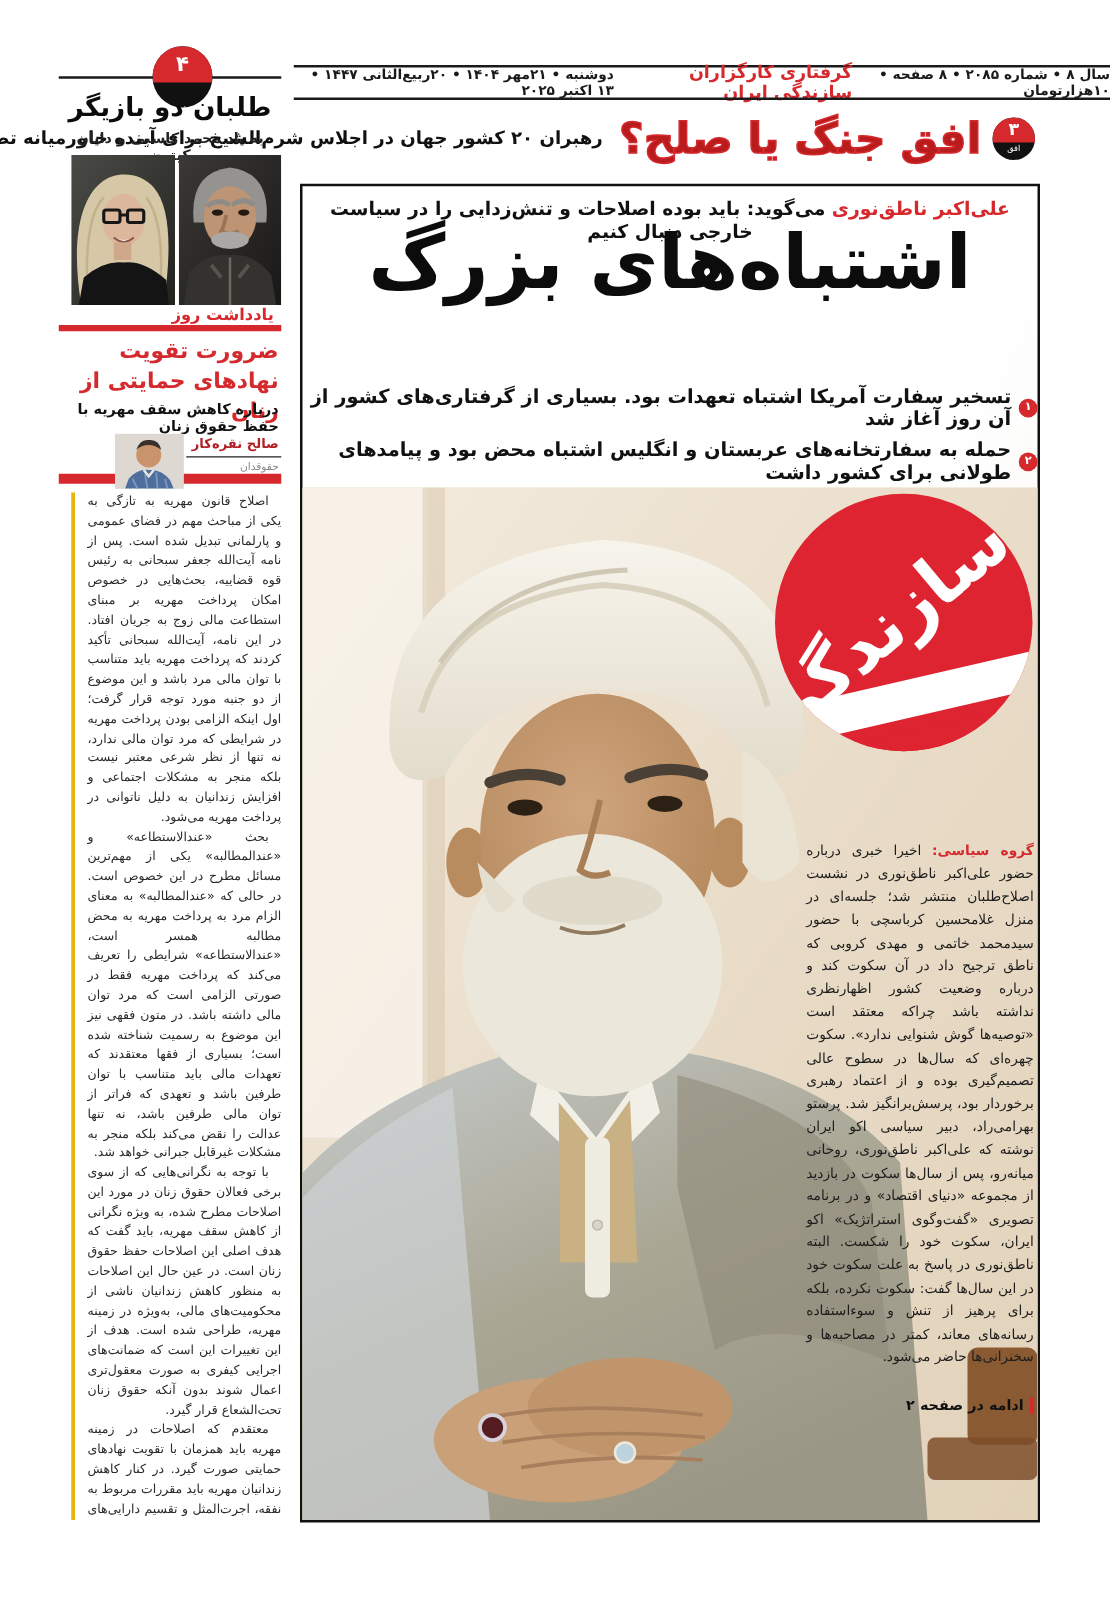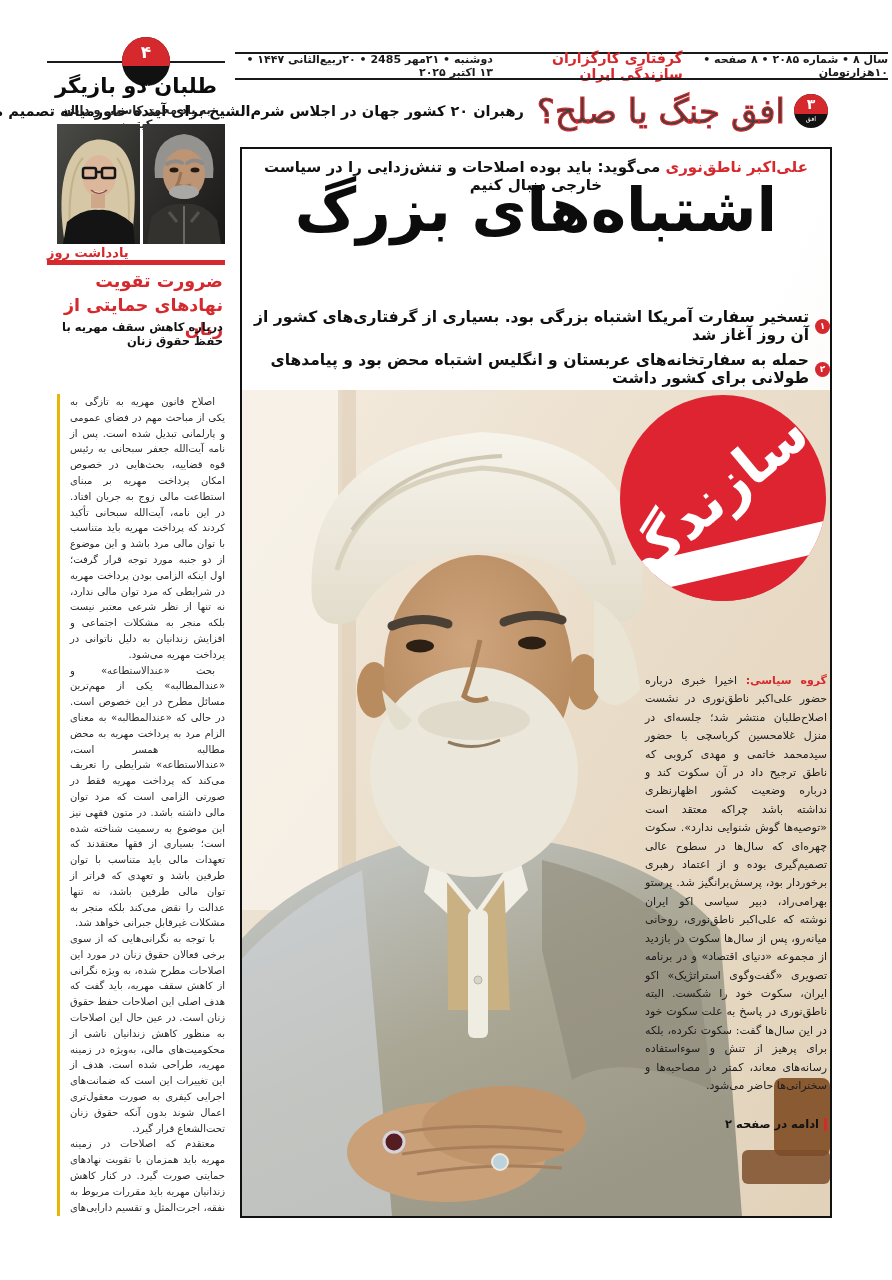--- a/index.html
+++ b/index.html
@@ -21,21 +21,21 @@
   .pbadge .bt { height:60%; background:#d6292e; color:#fff; display:flex; align-items:center;
                 justify-content:center; font-weight:bold; }
   .pbadge .bb { height:40%; color:#fff; display:flex; align-items:flex-start; justify-content:center; }
 
   
   #kicker { position:absolute; left:235px; top:84px; width:593px; height:54px;
             display:flex; direction:rtl; align-items:center; gap:9px; }
   #kicker-badge { position:relative; width:34px; height:34px; flex:0 0 34px; }
   #kicker-badge .bt { font-size:14px; }
   #kicker-badge .bb { font-size:6.5px; padding-top:1px; }
-  #kicker-headline { color:#404040; font-size:34px; font-weight:normal; letter-spacing:-1px;
+  #kicker-headline { color:#b91c1c; font-size:34px; font-weight:bold; letter-spacing:-1px;
                      -webkit-text-stroke:1.2px #d6292e; white-space:nowrap; }
   #kicker-sub { color:#111; font-size:14.5px; font-weight:bold; margin-right:4px; white-space:nowrap; }
 
   
   #main-box { position:absolute; left:240px; top:147px; width:592px; height:1071px;
               border:2px solid #111; background:linear-gradient(115deg,#fff 55%,#f2efe9 100%); }
   #lead-line { position:absolute; top:9px; left:0; width:100%; text-align:center;
                font-size:15px; font-weight:bold; color:#111; }
   #lead-line .red { color:#d6292e; }
   #main-headline { position:absolute; top:24px; left:0; width:100%; text-align:center;
@@ -82,21 +82,21 @@
   #cafe-badge { left:122px; top:37px; width:48px; height:49px; }
   #cafe-badge .bt { font-size:17px; }
   #cafe-badge .bb { font-size:7px; padding-top:18px; }
   #side-title { position:absolute; left:47px; top:74px; width:178px; text-align:center;
                 font-size:21px; font-weight:bold; color:#0c0c0c; letter-spacing:-0.5px; }
   #side-sub { position:absolute; left:47px; top:103px; width:178px; text-align:center;
               font-size:11.5px; font-weight:bold; color:#222; }
   #side-photos { position:absolute; left:57px; top:124px; width:168px; height:120px; display:flex;
                  direction:ltr; gap:3px; }
   #side-photos svg { display:block; }
-  #note-label { position:absolute; left:47px; top:245px; width:172px; text-align:left;
+  #note-label { position:absolute; left:47px; top:245px; width:172px; text-align:right;
                 font-size:13px; font-weight:bold; color:#d6292e; }
   #note-bar { position:absolute; left:47px; top:260px; width:178px; height:4.5px; background:#d6292e; }
   #art-title { position:absolute; left:47px; top:269px; width:176px; text-align:right;
                font-size:17.5px; line-height:24px; font-weight:bold; color:#d6292e; }
   #art-sub { position:absolute; left:47px; top:320px; width:176px; text-align:right;
              font-size:11.5px; font-weight:bold; color:#111; }
   #author { position:absolute; left:47px; top:344px; width:178px; height:48px; }
   #author .band { position:absolute; left:0; top:35px; width:178px; height:8px; background:#d6292e; }
   #author-photo { position:absolute; left:45px; top:3px; width:55px; height:44px; background:#ddd;
                   overflow:hidden; }
@@ -112,21 +112,21 @@
 </style>
 </head>
 <body>
 
 <div id="page">
 
   <div id="rule-top" class="rule"></div>
   <div id="masthead">
     <span class="mast-info fa">سال ۸ • شماره ۲۰۸۵ • ۸ صفحه • ۱۰هزارتومان</span>
     <span class="mast-name fa">گرفتاری کارگزاران سازندگی ایران</span>
-    <span class="mast-info fa">دوشنبه • ۲۱مهر 2485 • ۲۰ربیع‌الثانی ۱۴۴۷ • ۱۳ اکتبر ۲۰۲۵</span>
+    <span class="mast-info fa">دوشنبه • ۲۱مهر ۱۴۰۴ • ۲۰ربیع‌الثانی ۱۴۴۷ • ۱۳ اکتبر ۲۰۲۵</span>
   </div>
   <div id="rule-bottom" class="rule"></div>
 
   <div id="kicker">
     <div id="kicker-badge" class="pbadge">
       <div class="bt fa">۳</div>
       <div class="bb fa">افق</div>
     </div>
     <span id="kicker-headline" class="fa">افق جنگ یا صلح؟</span>
     <span id="kicker-sub" class="fa">رهبران ۲۰ کشور جهان در اجلاس شرم‌الشیخ برای آینده خاورمیانه تصمیم می‌گیرند</span>
@@ -134,21 +134,21 @@
 
   <div id="main-box">
     <div id="lead-line" class="fa">
       <span class="red">علی‌اکبر ناطق‌نوری</span><span> می‌گوید: باید بوده اصلاحات و تنش‌زدایی را در سیاست خارجی دنبال کنیم</span>
     </div>
     <div id="main-headline" class="fa">اشتباه‌های بزرگ</div>
 
     <div id="bullets">
       <div class="bullet">
         <span class="bnum fa">۱</span>
-        <span class="fa">تسخیر سفارت آمریکا اشتباه بزرگی بود. بسیاری از گرفتاری‌های کشور از آن روز آغاز شد</span>
+        <span class="fa">تسخیر سفارت آمریکا اشتباه تعهدات بود. بسیاری از گرفتاری‌های کشور از آن روز آغاز شد</span>
       </div>
       <div class="bullet">
         <span class="bnum fa">۲</span>
         <span class="fa">حمله به سفارتخانه‌های عربستان و انگلیس اشتباه محض بود و پیامدهای طولانی برای کشور داشت</span>
       </div>
       <div class="bullet">
         <span class="bnum fa">۳</span>
         <span class="fa">رفتار و گفتارهای تند دلواپسان به مصلحت کشور نیست</span>
       </div>
     </div>
@@ -294,20 +294,36 @@
 
   <div id="note-label" class="fa">یادداشت روز</div>
   <div id="note-bar"></div>
 
   <div id="art-title">
     <div class="fa">ضرورت تقویت</div>
     <div class="fa">نهادهای حمایتی از زنان</div>
   </div>
   <div id="art-sub" class="fa">درباره کاهش سقف مهریه با حفظ حقوق زنان</div>
 
+  <div id="author">
+    <div class="band"></div>
+    <div id="author-photo">
+      <svg width="55" height="44" viewBox="0 0 55 44">
+        <rect width="55" height="44" fill="#ddd9d2"></rect>
+        <circle cx="27" cy="17" r="10" fill="#c9936b"></circle>
+        <path d="M17,13 Q20,4 27,5 Q35,4 37,13 Q32,9 27,9 Q21,9 17,13 Z" fill="#3a322a"></path>
+        <path d="M8,44 L11,36 Q18,28 27,29 Q37,28 44,37 L47,44 Z" fill="#4e6e9e"></path>
+        <path d="M14,36 L18,44 M24,32 L26,44 M33,31 L34,44 M40,36 L42,44" stroke="#7d97bd" stroke-width="1.5"></path>
+        <path d="M23,29 L27,34 L31,29" fill="none" stroke="#e8e6e0" stroke-width="2"></path>
+      </svg>
+    </div>
+    <div id="author-name" class="fa">صالح نقره‌کار</div>
+    <div id="author-rule"></div>
+    <div id="author-role" class="fa">حقوقدان</div>
+  </div>
 
   <div id="side-body">
     <p class="fa">اصلاح قانون مهریه به تازگی به یکی از مباحث مهم در فضای عمومی و پارلمانی تبدیل شده است. پس از نامه آیت‌الله جعفر سبحانی به رئیس قوه قضاییه، بحث‌هایی در خصوص امکان پرداخت مهریه بر مبنای استطاعت مالی زوج به جریان افتاد. در این نامه، آیت‌الله سبحانی تأکید کردند که پرداخت مهریه باید متناسب با توان مالی مرد باشد و این موضوع از دو جنبه مورد توجه قرار گرفت؛ اول اینکه الزامی بودن پرداخت مهریه در شرایطی که مرد توان مالی ندارد، نه تنها از نظر شرعی معتبر نیست بلکه منجر به مشکلات اجتماعی و افزایش زندانیان به دلیل ناتوانی در پرداخت مهریه می‌شود.</p>
     <p class="fa">بحث «عندالاستطاعه» و «عندالمطالبه» یکی از مهم‌ترین مسائل مطرح در این خصوص است. در حالی که «عندالمطالبه» به معنای الزام مرد به پرداخت مهریه به محض مطالبه همسر است، «عندالاستطاعه» شرایطی را تعریف می‌کند که پرداخت مهریه فقط در صورتی الزامی است که مرد توان مالی داشته باشد. در متون فقهی نیز این موضوع به رسمیت شناخته شده است؛ بسیاری از فقها معتقدند که تعهدات مالی باید متناسب با توان طرفین باشد و تعهدی که فراتر از توان مالی طرفین باشد، نه تنها عدالت را نقض می‌کند بلکه منجر به مشکلات غیرقابل جبرانی خواهد شد.</p>
     <p class="fa">با توجه به نگرانی‌هایی که از سوی برخی فعالان حقوق زنان در مورد این اصلاحات مطرح شده، به ویژه نگرانی از کاهش سقف مهریه، باید گفت که هدف اصلی این اصلاحات حفظ حقوق زنان است. در عین حال این اصلاحات به منظور کاهش زندانیان ناشی از محکومیت‌های مالی، به‌ویژه در زمینه مهریه، طراحی شده است. هدف از این تغییرات این است که ضمانت‌های اجرایی کیفری به صورت معقول‌تری اعمال شوند بدون آنکه حقوق زنان تحت‌الشعاع قرار گیرد.</p>
     <p class="fa">معتقدم که اصلاحات در زمینه مهریه باید همزمان با تقویت نهادهای حمایتی صورت گیرد. در کنار کاهش زندانیان مهریه باید مقررات مربوط به نفقه، اجرت‌المثل و تقسیم دارایی‌های مشترک به درستی اجرا شوند. از سوی دیگر باید تلاش کنیم که فرهنگ عمومی نسبت به مهریه تغییر کند. مهریه نباید به ابزاری برای معامله مالی و فشار بر مرد تبدیل شود بلکه باید به عنوان هدیه‌ای از سوی مرد به زن و در راستای تثبیت جایگاه حقوقی زنان در نظر گرفته شود.</p>
 
   </div>
 
 </div>

